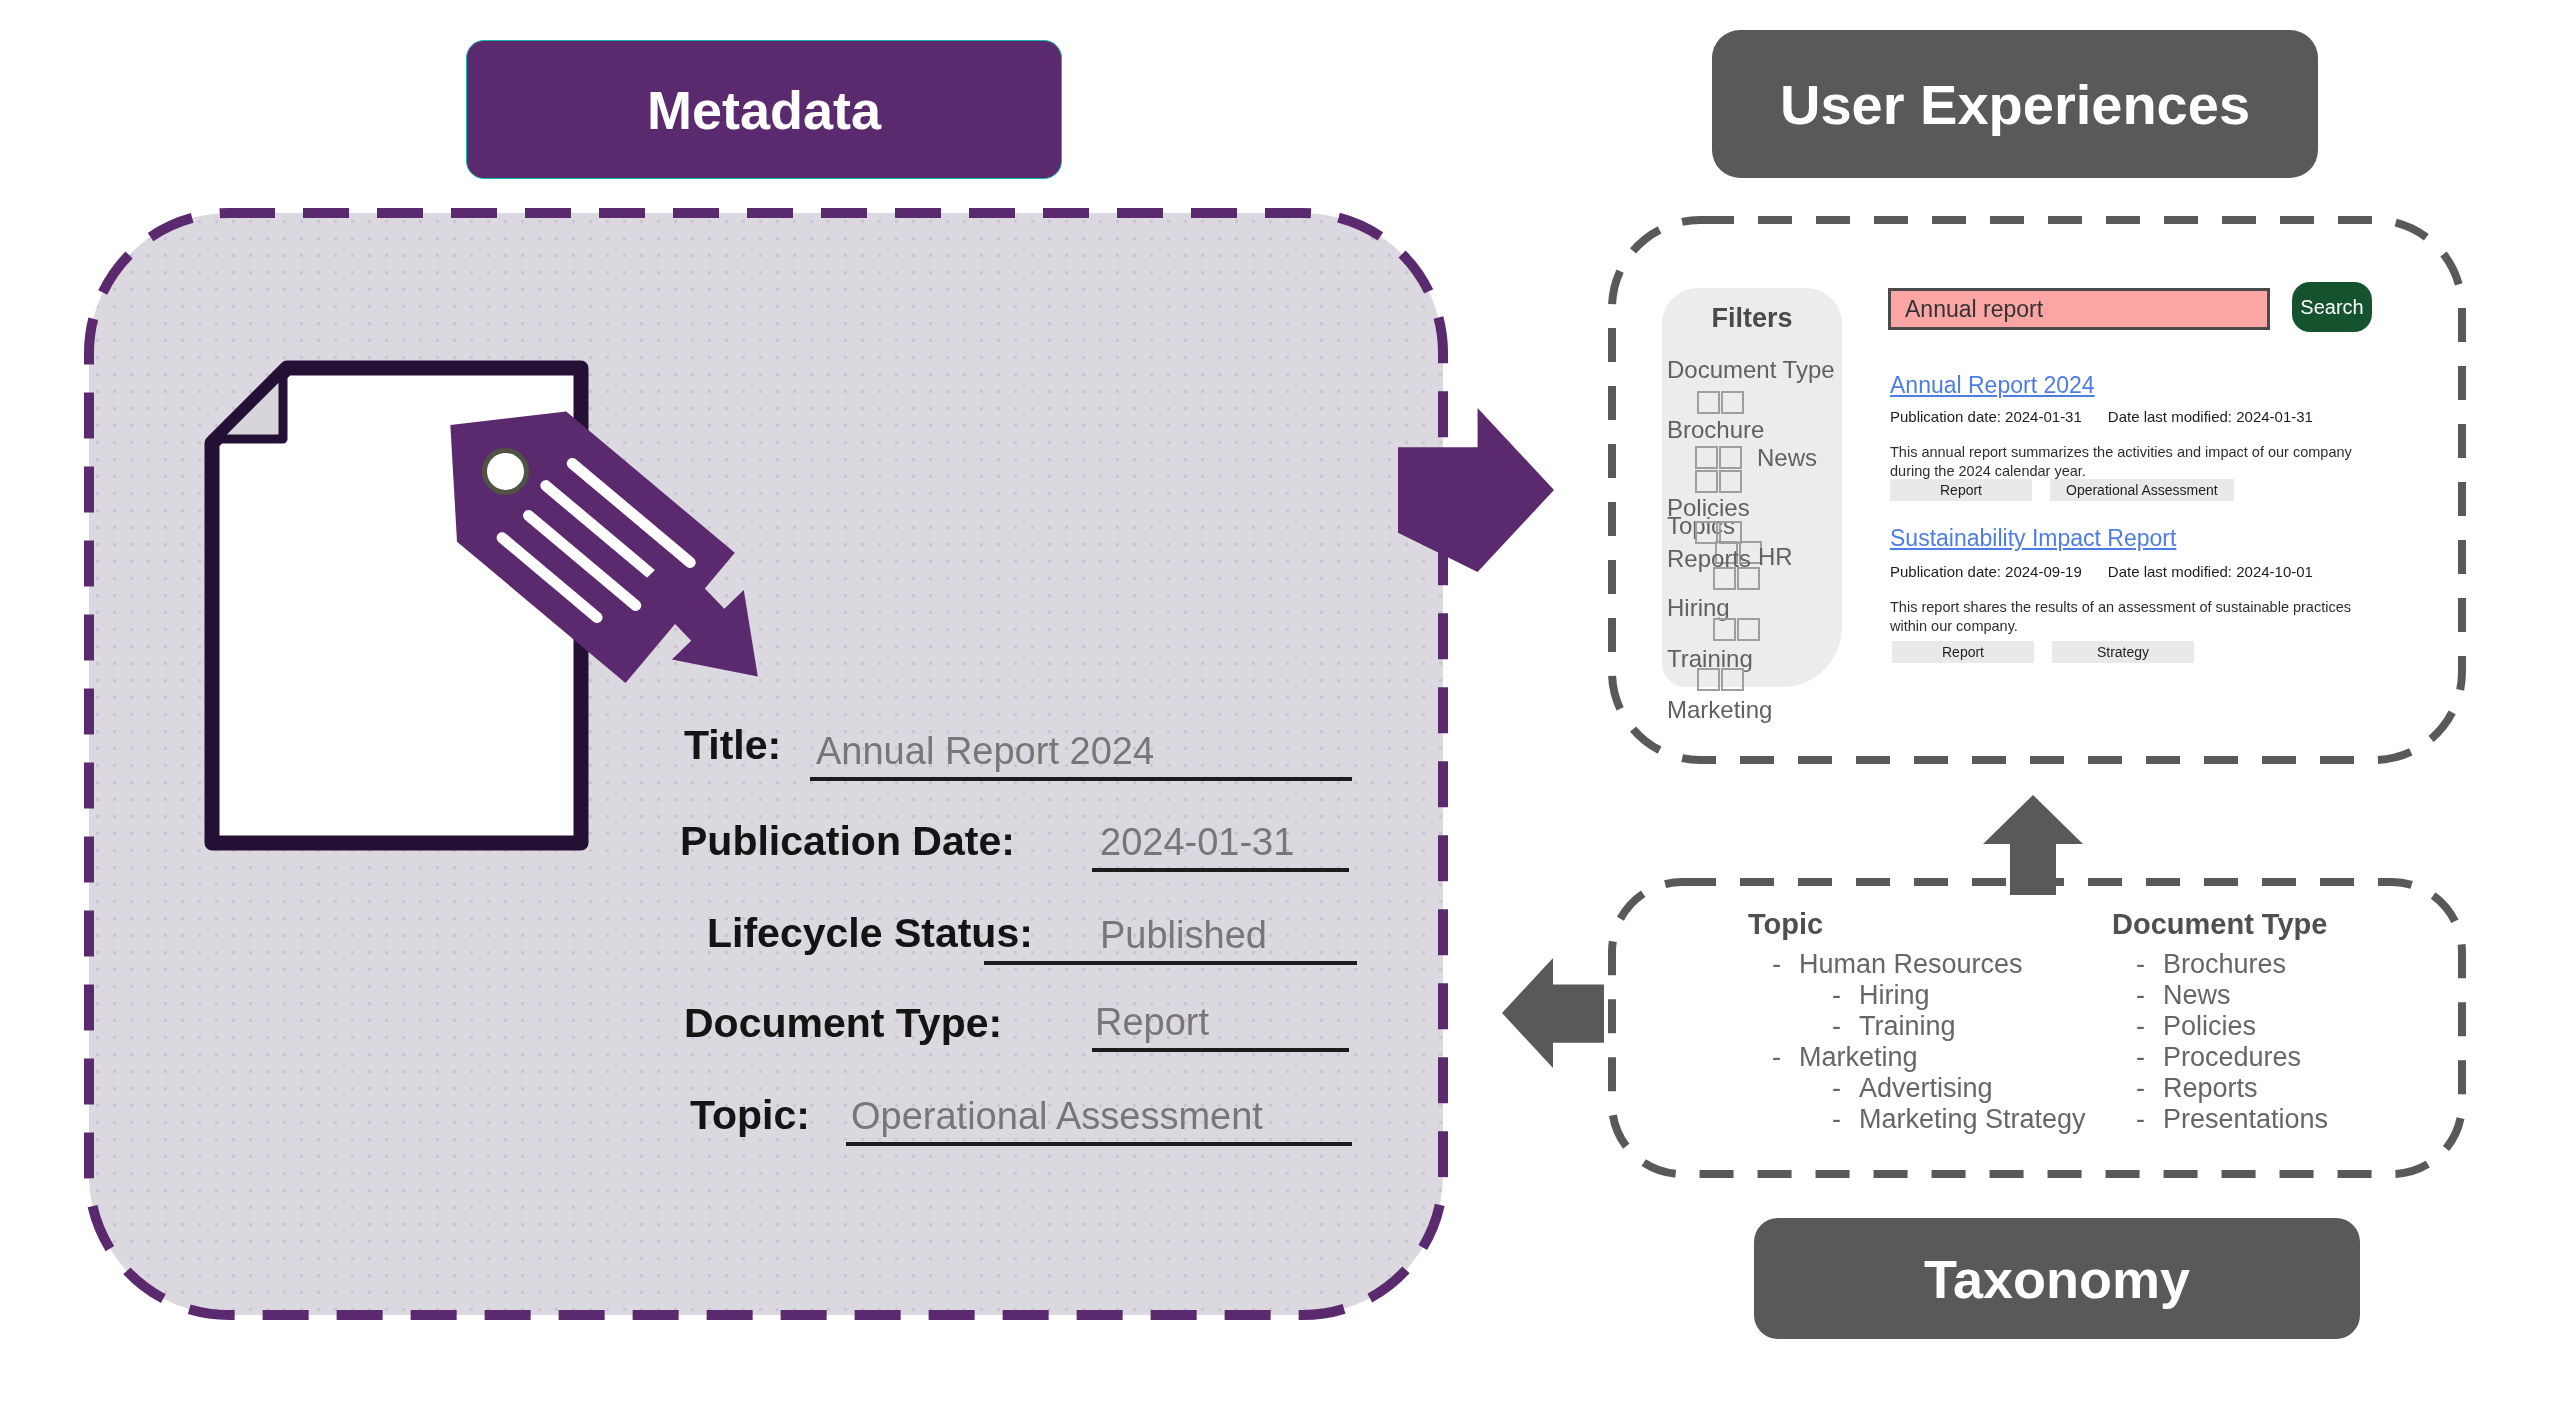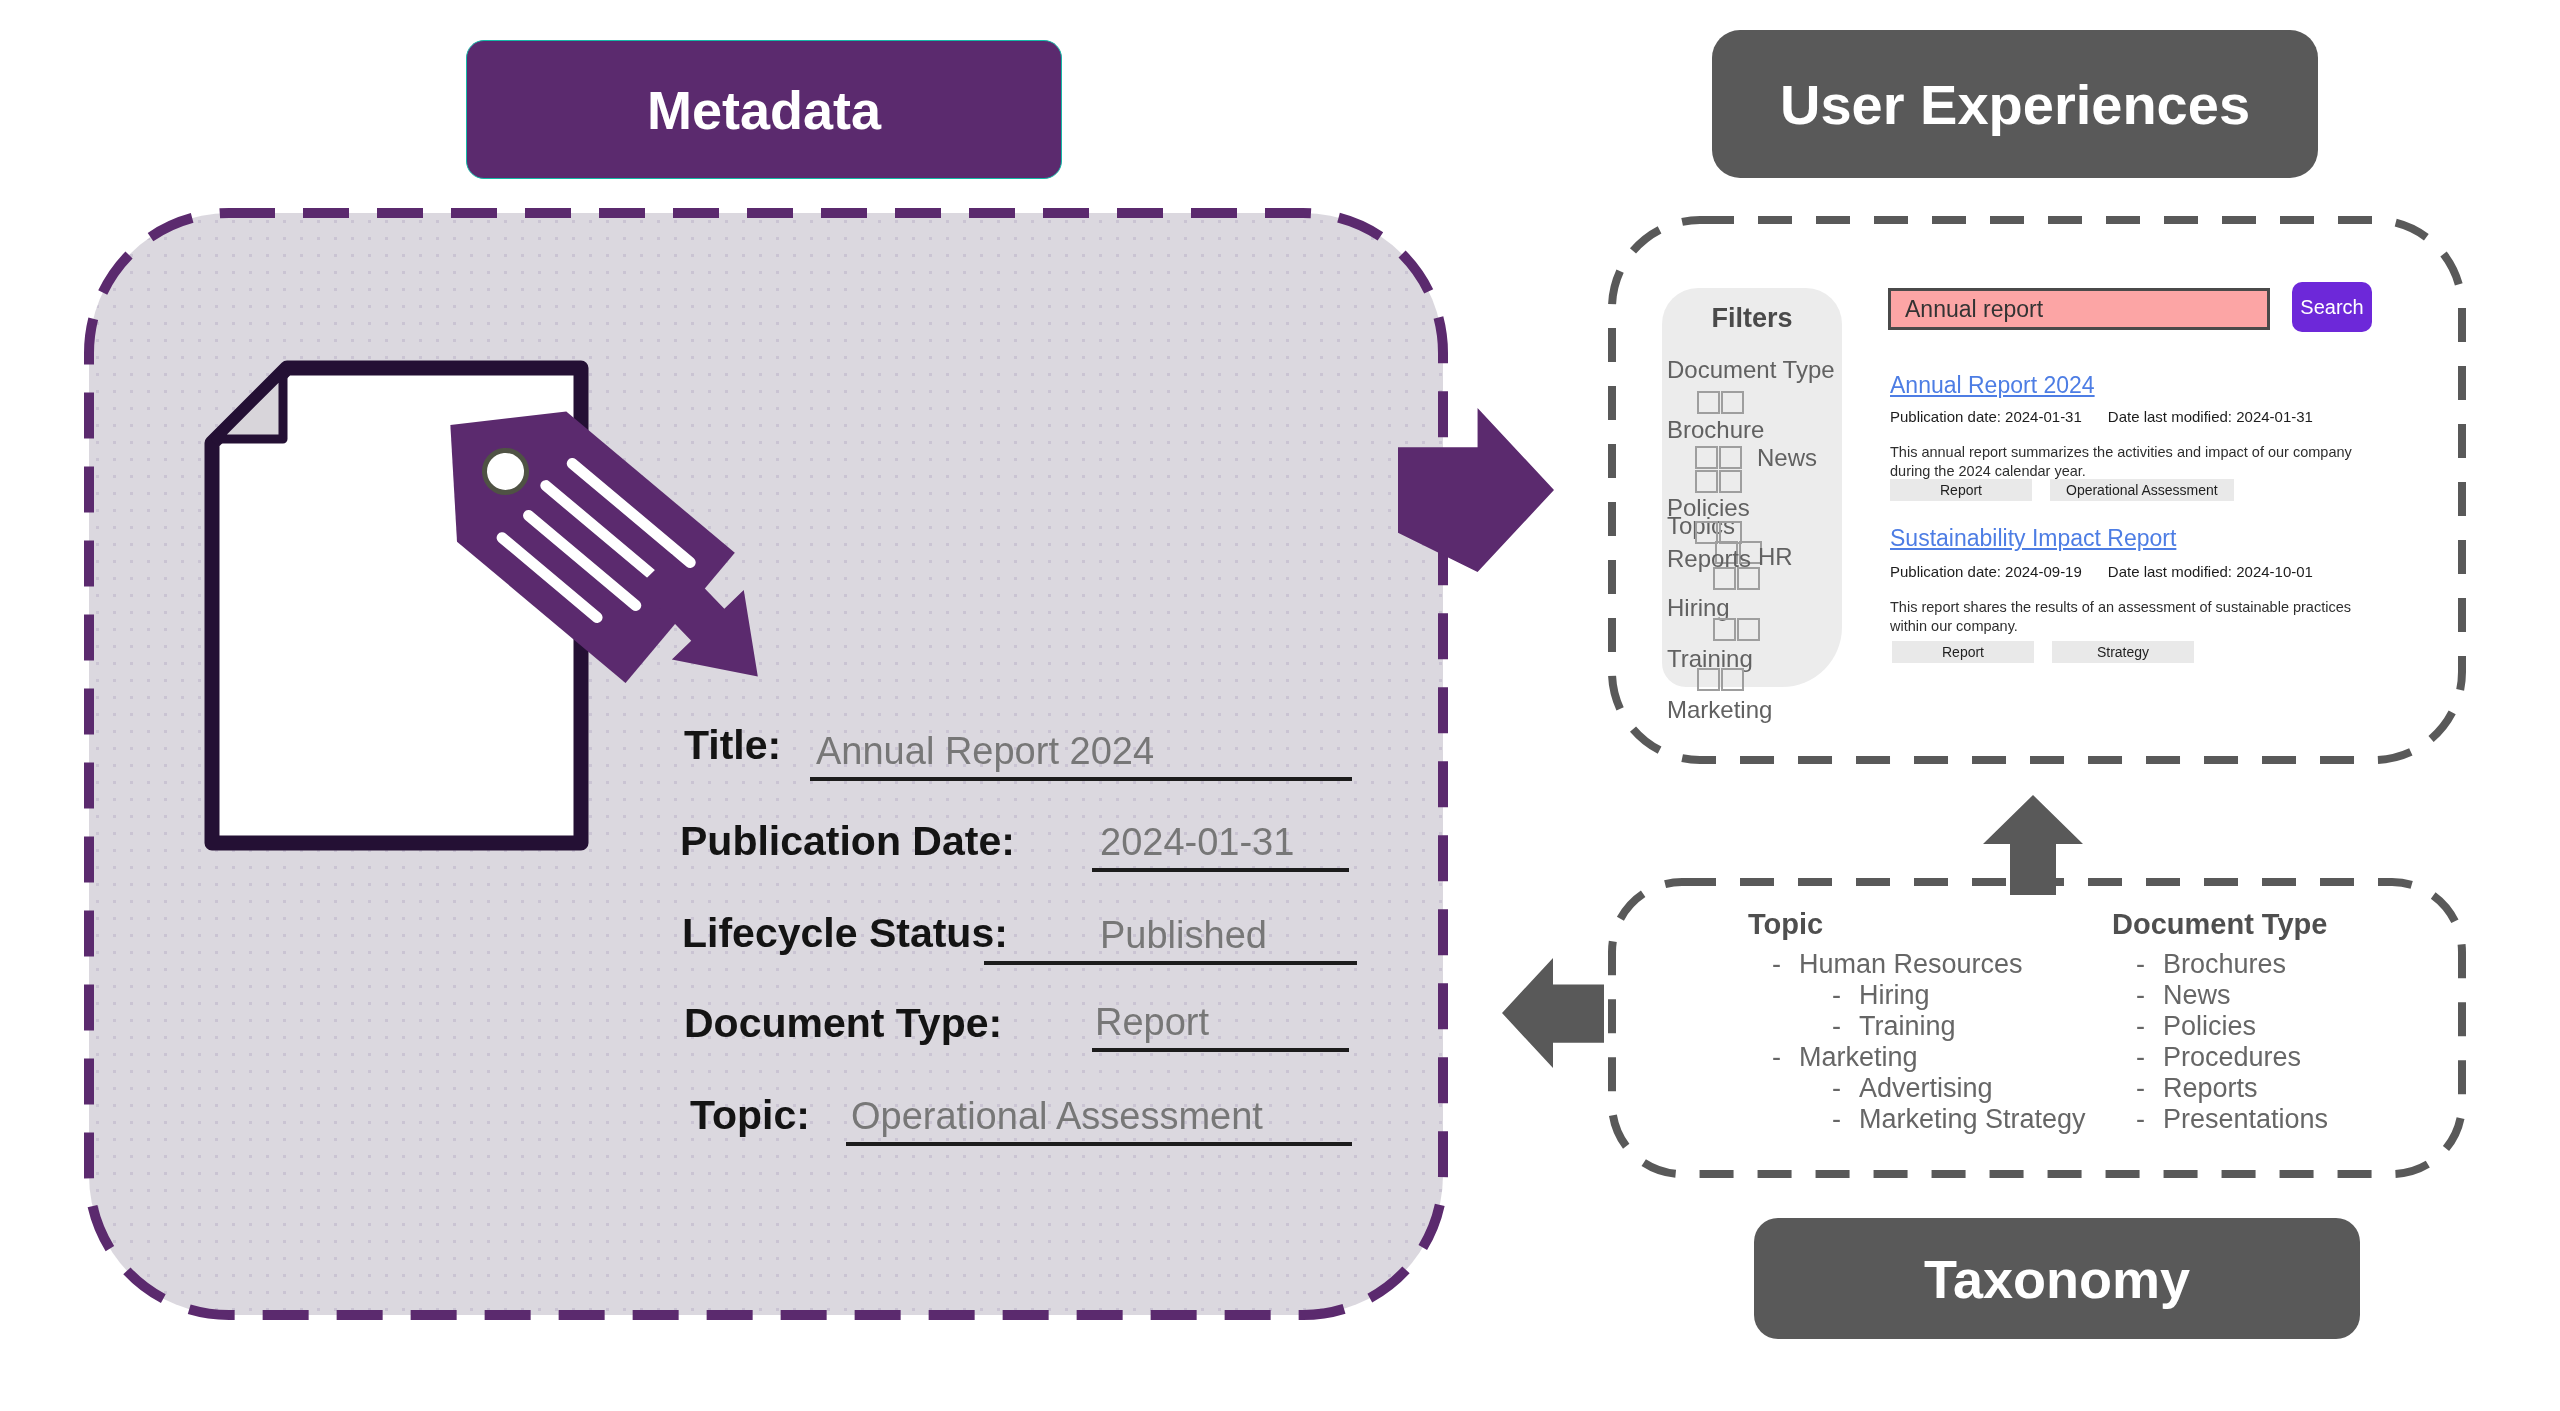--- a/index.html
+++ b/index.html
@@ -39,22 +39,22 @@
   .flt-title{position:absolute;left:1662px;top:303px;width:180px;text-align:center;
     font-size:27px;font-weight:bold;color:#4a4a4a;z-index:3;}
   .flt{position:absolute;font-size:24px;color:#616161;z-index:3;white-space:nowrap;}
   .cbrow{position:absolute;display:flex;z-index:3;}
   .cb{width:19px;height:19px;border:2px solid #9e9e9e;background:transparent;}
   .cb + .cb{margin-left:1px;}
 
   #search-input{position:absolute;left:1888px;top:288px;width:362px;height:36px;
     border:3px solid #4a4a4a;background:#fca5a5;font-size:23px;color:#333;
     padding:0 0 0 14px;z-index:3;font-family:"Liberation Sans",sans-serif;border-radius:0;outline:none;}
-  #search-btn{position:absolute;left:2292px;top:282px;width:80px;height:50px;background:#6d28d9;
-    border:none;border-radius:10px;color:#fff;font-size:20px;z-index:3;
+  #search-btn{position:absolute;left:2292px;top:282px;width:80px;height:50px;background:#14532d;
+    border:none;border-radius:18px;color:#fff;font-size:20px;z-index:3;
     font-family:"Liberation Sans",sans-serif;display:flex;align-items:center;justify-content:center;}
 
   .res-link{position:absolute;font-size:23px;color:#4d7de4;text-decoration:underline;z-index:3;white-space:nowrap;}
   .res-meta{position:absolute;font-size:15px;color:#1c1c1c;z-index:3;white-space:nowrap;}
   .res-meta span + span{margin-left:26px;}
   .res-desc{position:absolute;font-size:14.5px;line-height:19px;color:#2e2e2e;width:500px;z-index:3;}
   .chips{position:absolute;display:flex;gap:18px;z-index:3;}
   .chip{background:#e9e9e9;color:#1f1f1f;font-size:14px;min-width:110px;padding:3px 16px;
     text-align:center;white-space:nowrap;}
 
@@ -97,21 +97,21 @@
   </svg>
 
   <div class="fld-label" style="left:684px;top:722px;">Title:</div>
   <div class="fld-value" style="left:816px;top:730px;">Annual Report 2024</div>
   <div class="fld-line" style="left:810px;top:777px;width:542px;"></div>
 
   <div class="fld-label" style="left:680px;top:818px;">Publication Date:</div>
   <div class="fld-value" style="left:1100px;top:821px;">2024-01-31</div>
   <div class="fld-line" style="left:1092px;top:868px;width:257px;"></div>
 
-  <div class="fld-label" style="left:682px;top:910px;">Lifecycle Status:</div>
+  <div class="fld-label" style="left:707px;top:910px;">Lifecycle Status:</div>
   <div class="fld-value" style="left:1100px;top:914px;">Published</div>
   <div class="fld-line" style="left:984px;top:961px;width:373px;"></div>
 
   <div class="fld-label" style="left:684px;top:1000px;">Document Type:</div>
   <div class="fld-value" style="left:1095px;top:1001px;">Report</div>
   <div class="fld-line" style="left:1092px;top:1048px;width:257px;"></div>
 
   <div class="fld-label" style="left:690px;top:1092px;">Topic:</div>
   <div class="fld-value" style="left:851px;top:1095px;">Operational Assessment</div>
   <div class="fld-line" style="left:846px;top:1142px;width:506px;"></div>

